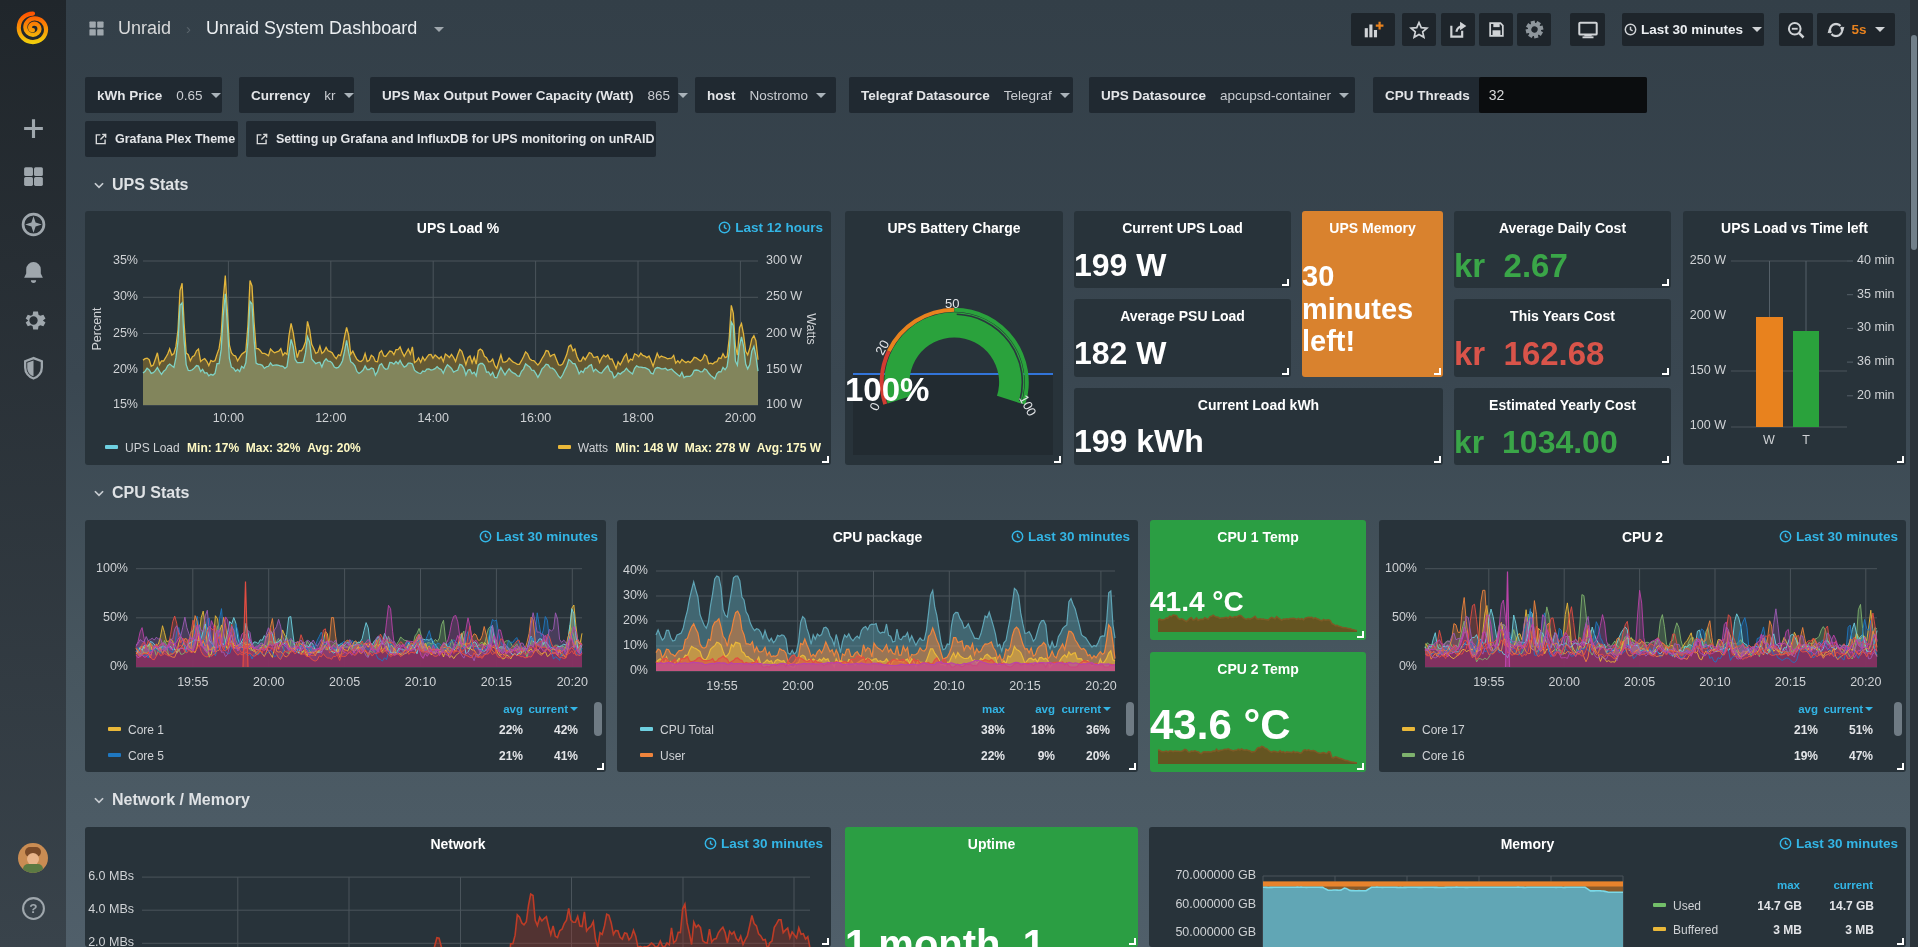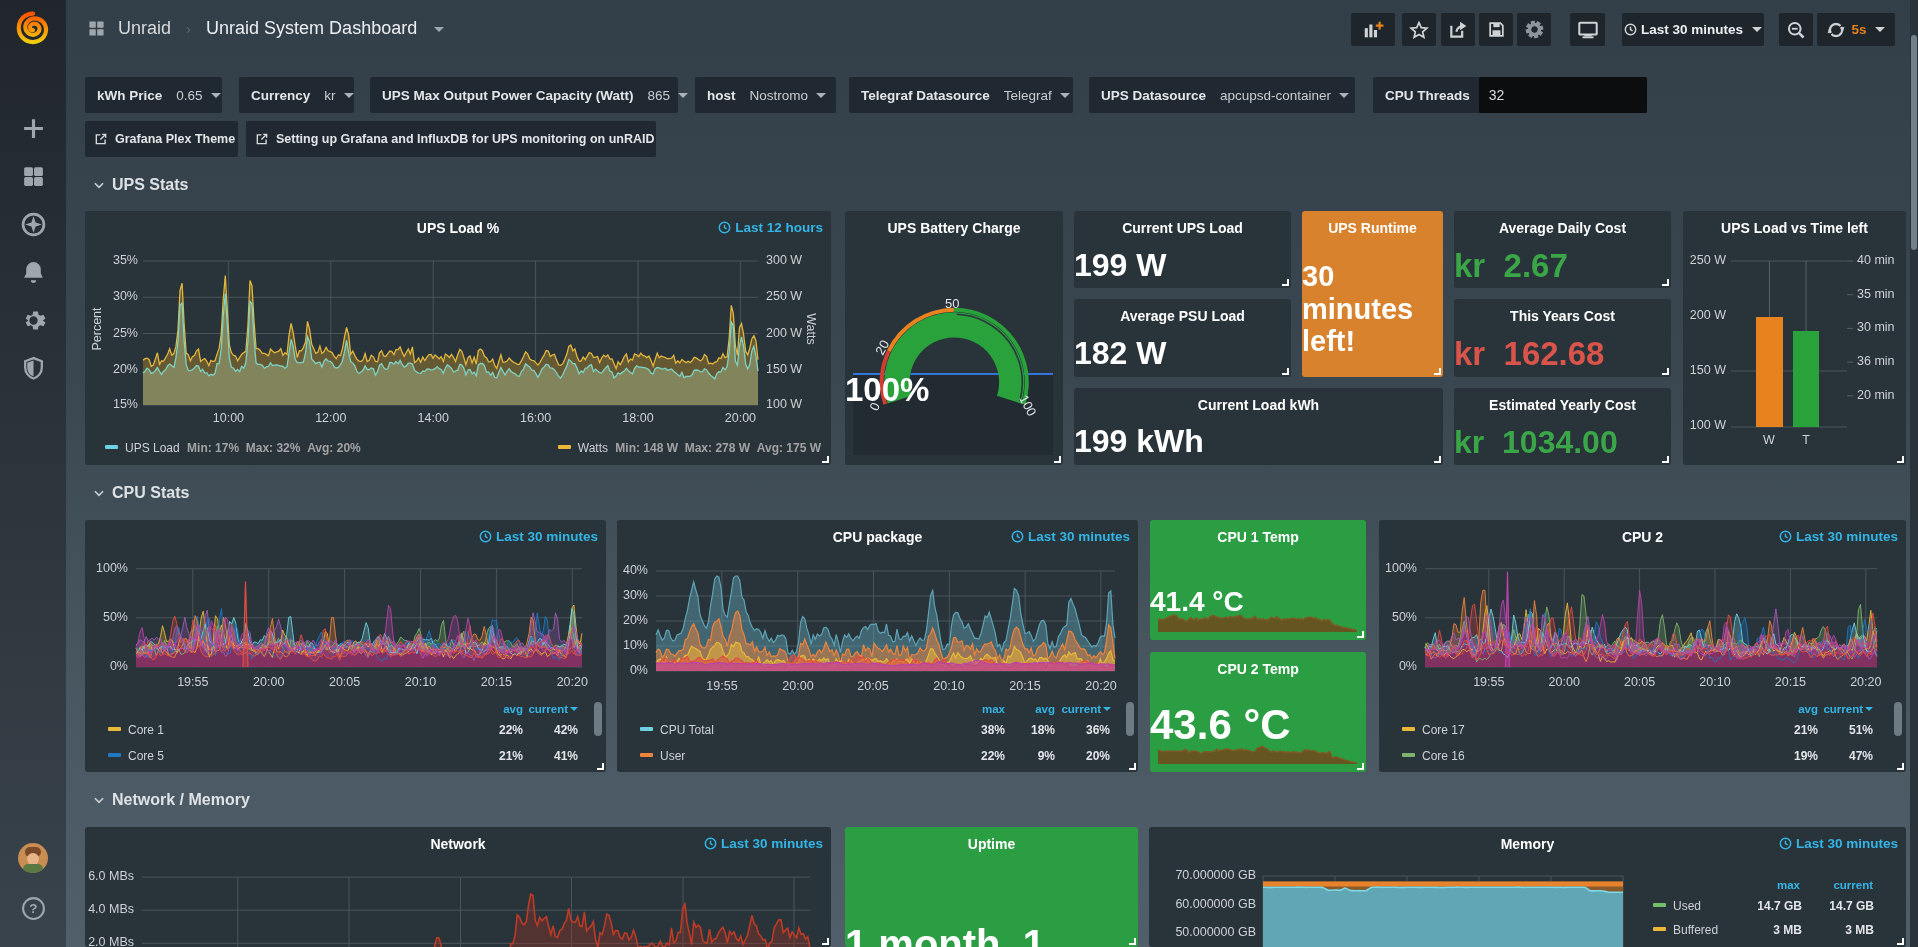--- a/index.html
+++ b/index.html
@@ -20,21 +20,21 @@
 .ptitle{position:absolute;left:0;right:0;text-align:center;font-size:14px;font-weight:700;color:#fff;z-index:3;white-space:nowrap}
 .tlink{position:absolute;color:#33b5e5;font-size:13.5px;font-weight:700;z-index:3;white-space:nowrap}
 .bigv{position:absolute;left:0;right:0;text-align:left;font-weight:700;color:#fff;z-index:3;transform:translateY(-50%);line-height:1.05}
 .axl{position:absolute;font-size:12.5px;color:#cfd2d5;text-align:right;z-index:3;white-space:nowrap}
 .axr{text-align:left}
 .axc{position:absolute;font-size:12.5px;color:#cfd2d5;text-align:center;z-index:3}
 .axv{position:absolute;font-size:12.5px;color:#cfd2d5;transform:rotate(-90deg);transform-origin:center;z-index:3}
 .axvr{transform:rotate(90deg)}
 .gl{position:absolute;font-size:13px;color:#e3e5e8;z-index:3}
 .leg{position:absolute;font-size:12px;color:#cfd2d5;z-index:3;white-space:nowrap}
-.leg b{font-weight:700;color:#a3a3a3}
+.leg b{font-weight:700;color:#fef9c3}
 .lgt{color:#cfd2d5;margin-right:4px}
 .dash{display:inline-block;width:13px;height:4px;border-radius:1px;margin-right:7px;vertical-align:3px}
 .lh{position:absolute;color:#33b5e5;font-weight:700;font-size:11.5px;z-index:3}
 .lv{position:absolute;color:#e3e5e8;font-weight:700;font-size:12px;z-index:3}
 .srt{display:inline-block;width:0;height:0;border-left:4px solid transparent;border-right:4px solid transparent;border-top:4px solid #33b5e5;vertical-align:2px;margin-left:2px}
 .sbar{position:absolute;width:8px;background:#6f7b84;border-radius:4px;z-index:3}
 .rsz{position:absolute;right:2px;bottom:2px;width:7px;height:7px;border-right:2px solid #fff;border-bottom:2px solid #fff;z-index:4}
 #scroll{position:absolute;right:0;top:0;width:8px;height:947px;background:#2b333a;z-index:6}
 #scrollthumb{position:absolute;right:1px;top:35px;width:6px;height:215px;background:#72808a;border-radius:3px;z-index:7}
 </style></head><body>
@@ -277,21 +277,21 @@
     <div class="ptitle" style="top:9px;color:#fff">Current UPS Load</div>
     <div class="bigv" style="top:55px;font-size:32px;color:#fff">199 W</div>
     <i class="rsz"></i>
   </div>
 <div class="panel " style="left:1074px;top:299px;width:217px;height:78px;background:#28333a">
     <div class="ptitle" style="top:9px;color:#fff">Average PSU Load</div>
     <div class="bigv" style="top:55px;font-size:32px;color:#fff">182 W</div>
     <i class="rsz"></i>
   </div>
 <div class="panel " style="left:1302px;top:211px;width:141px;height:166px;background:#d9822e">
-    <div class="ptitle" style="top:9px">UPS Runtime</div>
+    <div class="ptitle" style="top:9px">UPS Memory</div>
     <div class="bigv" style="top:98px;font-size:29px;line-height:32.5px">30<br>minutes<br>left!</div>
     <i class="rsz"></i>
   </div>
 <div class="panel " style="left:1074px;top:388px;width:369px;height:77px;background:#28333a">
     <div class="ptitle" style="top:9px;color:#fff">Current Load kWh</div>
     <div class="bigv" style="top:54px;font-size:32px;color:#fff">199 kWh</div>
     <i class="rsz"></i>
   </div>
 <div class="panel " style="left:1454px;top:211px;width:217px;height:77px;background:#28333a">
     <div class="ptitle" style="top:9px;color:#fff">Average Daily Cost</div>

